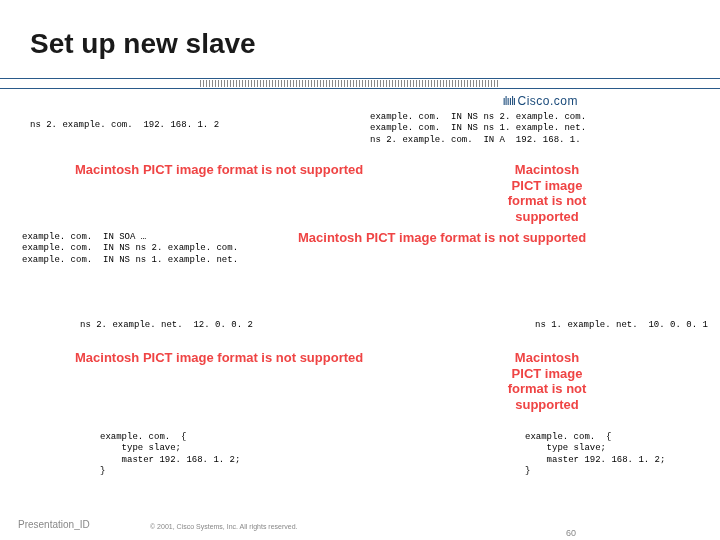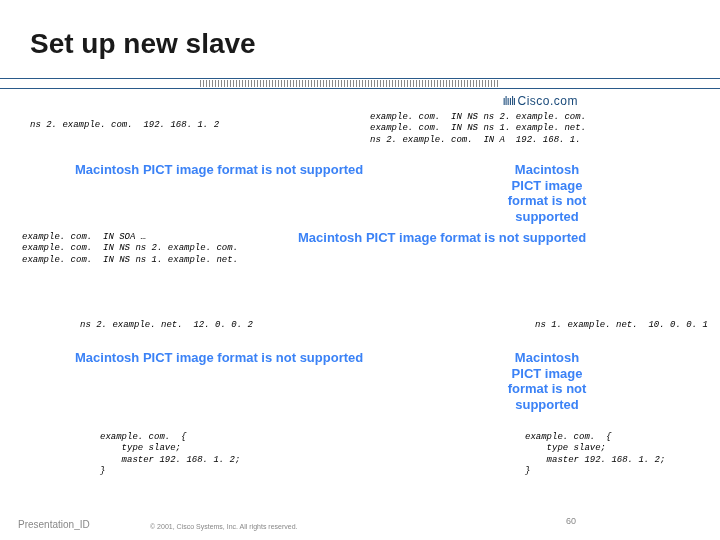--- a/index.html
+++ b/index.html
@@ -70,25 +70,24 @@
     content: "ılıılı ";
     letter-spacing: -1px;
   }
   .mono {
     font-family: "Courier New", Courier, monospace;
     font-size: 9px;
     color: #000;
     white-space: pre;
     position: absolute;
     line-height: 1.25;
-    font-style: italic;
   }
   .pict {
     position: absolute;
-    color: #3b82f6;
+    color: #ef4444;
     font-family: Arial, sans-serif;
     font-size: 13px;
     font-weight: bold;
     text-align: center;
     line-height: 1.2;
   }
   .footer-left {
     position: absolute;
     bottom: 10px;
     left: 18px;
@@ -99,21 +98,21 @@
   .footer-mid {
     position: absolute;
     bottom: 10px;
     left: 150px;
     font-family: Arial, sans-serif;
     font-size: 7px;
     color: #888;
   }
   .footer-right {
     position: absolute;
-    bottom: 14px;
+    bottom: 2px;
     right: 18px;
     font-family: Arial, sans-serif;
     font-size: 9px;
     color: #888;
     margin-left: 16px;
   }
 </style>
 </head>
 <body>
 

